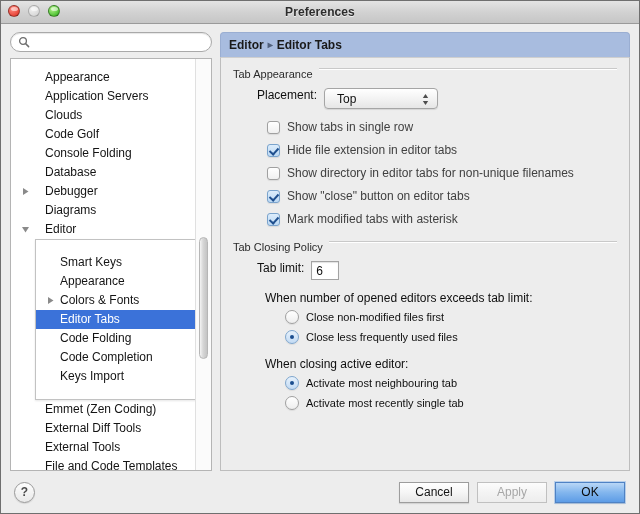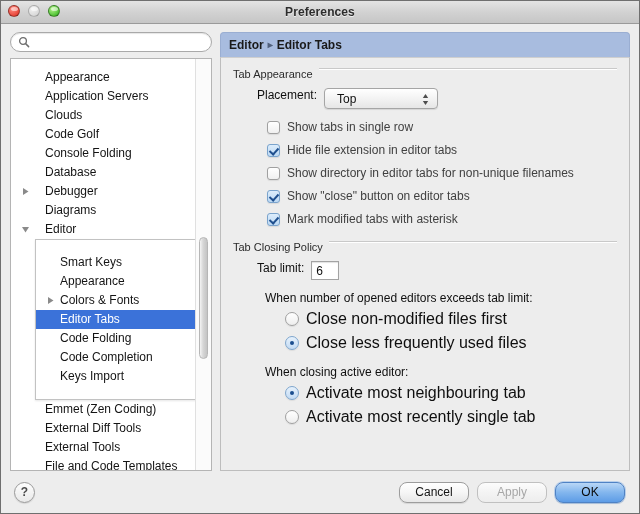--- a/index.html
+++ b/index.html
@@ -393,21 +393,21 @@
     content: "";
     position: absolute;
     left: 4px;
     top: 4px;
     width: 4px;
     height: 4px;
     border-radius: 50%;
     background: #1b4d8e;
   }
   .radio-label {
-    font-size: 16px;
+    font-size: 11px;
     color: #0f0f0f;
     white-space: nowrap;
   }
 
   .spacer-10 { height: 11px; }
   .spacer-6  { height: 7px; }
 
   
   .footer {
     flex: 0 0 42px;
@@ -435,21 +435,21 @@
   }
   .footer-spacer { flex: 1 1 auto; }
   .btn-group { display: flex; gap: 8px; align-items: center; }
 
   .push-button {
     min-width: 70px;
     height: 21px;
     padding: 0 14px;
     box-sizing: border-box;
     border: 1px solid #9d9d9d;
-    border-radius: 8px;
+    border-radius: 0;
     background: linear-gradient(to bottom, #ffffff 0%, #f6f6f6 48%, #e7e7e7 100%);
     box-shadow: 0 1px 1px rgba(0,0,0,0.10);
     font-family: "Liberation Sans", sans-serif;
     font-size: 12px;
     color: #131313;
     display: flex;
     align-items: center;
     justify-content: center;
     cursor: default;
     white-space: nowrap;

